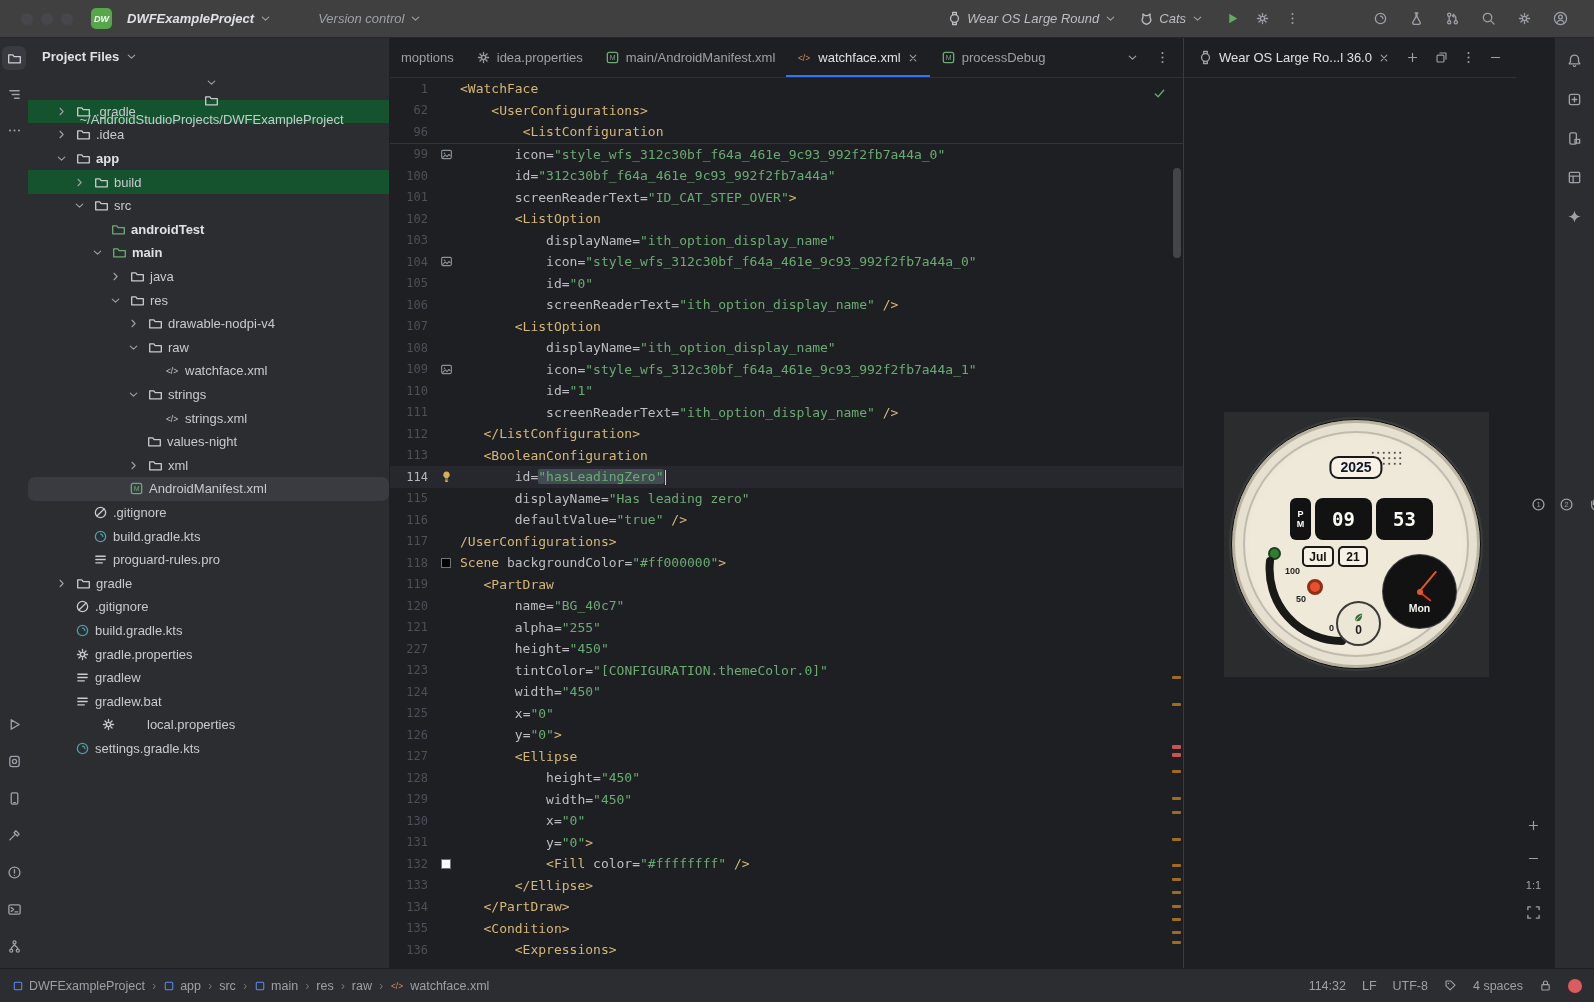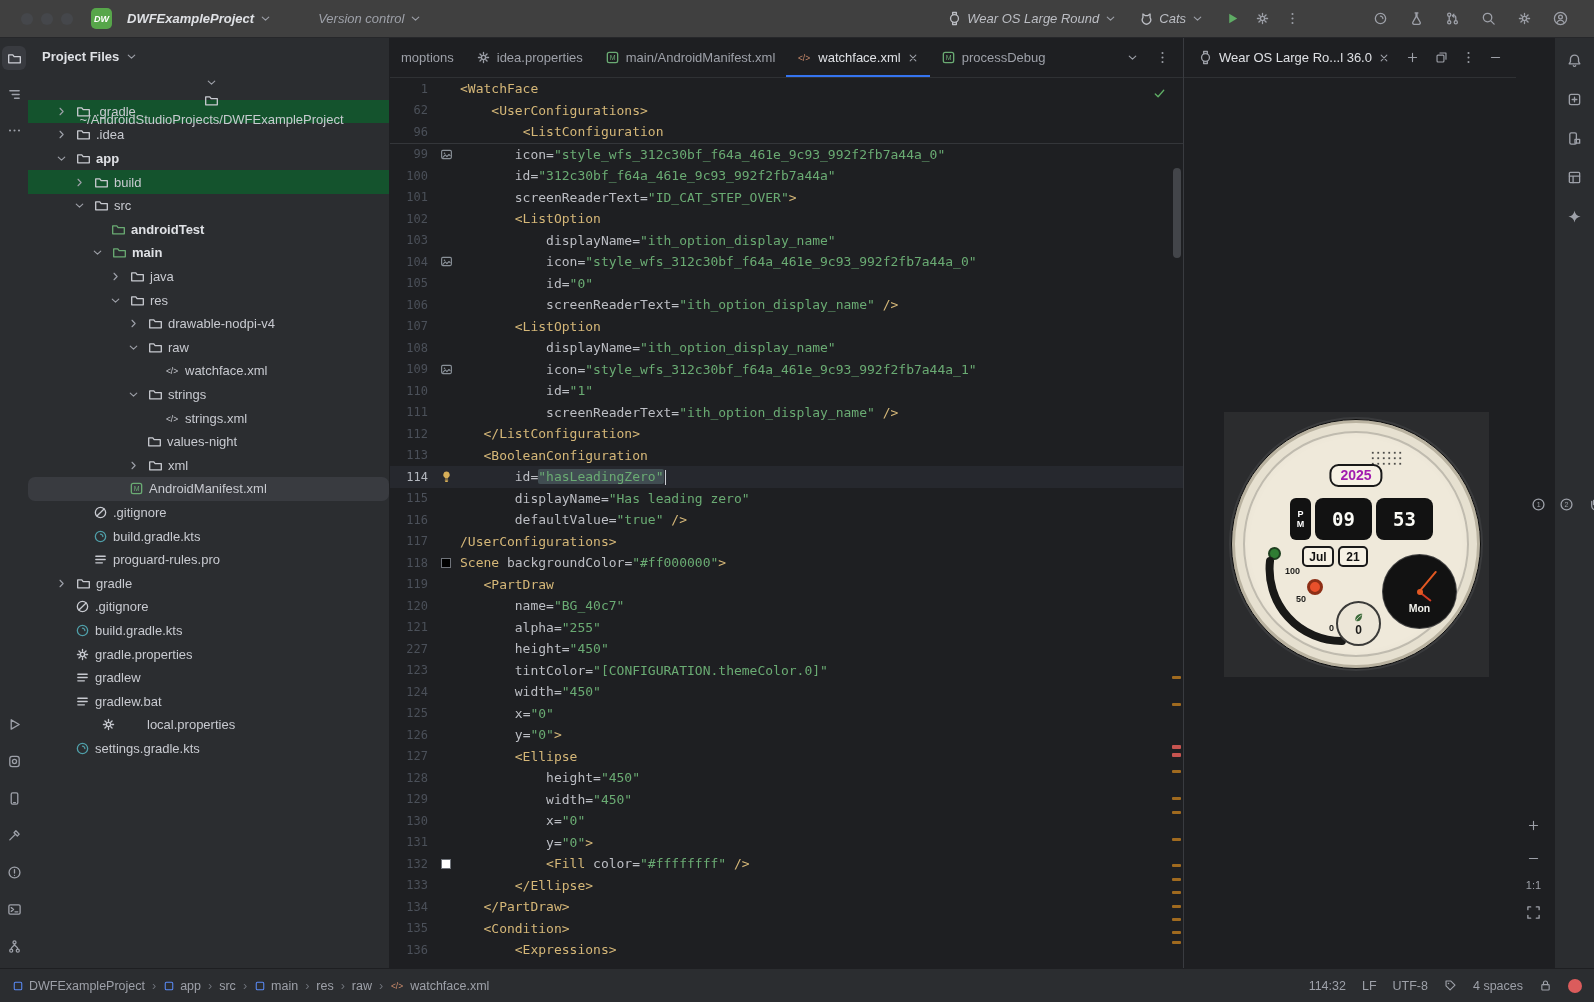--- a/index.html
+++ b/index.html
@@ -80,21 +80,21 @@
   .dev-tab .ic{color:#9da0a8;}
   .dev-header .spacer{flex:1;}
   .dev-toolbar{flex:none;padding:7px 10px 4px;display:flex;align-items:center;gap:3px;}
   .dev-toolbar2{flex:none;padding:2px 10px 8px;display:flex;align-items:center;gap:3px;}
   .dbtn{width:25px;height:24px;border-radius:5px;display:flex;align-items:center;justify-content:center;color:#9da0a8;}
   .dev-toolbar .spacer{flex:1;}
 
   .watchsquare{position:absolute;left:40px;top:374px;width:265px;height:265px;background:#2b2c2e;}
   .watch{position:absolute;left:7px;top:7px;width:250px;height:250px;border-radius:50%;background:#efe9da;border:1px solid #0d0d0d;box-shadow:0 0 0 2px #3a3b3d, inset 0 0 0 3px #b9b2a0, inset 0 0 0 11px #e6e0d0, inset 0 0 0 13px rgba(0,0,0,.18), inset 0 0 18px rgba(0,0,0,.2);}
   .w-dots{position:absolute;left:138px;top:30px;width:32px;height:17px;background-image:radial-gradient(#3c3c3a 1.2px,transparent 1.4px);background-size:5.5px 5.5px;opacity:.9;}
-  .w-year{position:absolute;left:50%;top:44px;transform:translateX(-50%);background:#f6f1e4;border:2.5px solid #191919;border-radius:9px;padding:0 9px;font-weight:bold;font-size:14px;color:#a21caf;line-height:19px;}
+  .w-year{position:absolute;left:50%;top:36px;transform:translateX(-50%);background:#f6f1e4;border:2.5px solid #191919;border-radius:9px;padding:0 9px;font-weight:bold;font-size:14px;color:#0f172a;line-height:19px;}
   .w-time{position:absolute;left:58px;top:78px;display:flex;gap:4px;align-items:stretch;height:42px;}
   .w-ampm{width:21px;background:#121212;border-radius:6px;color:#fff;font-size:9px;font-weight:bold;display:flex;flex-direction:column;align-items:center;justify-content:center;line-height:10px;}
   .w-dig{width:57px;background:#121212;border-radius:8px;color:#fbfbf6;font-family:"DejaVu Sans Mono",monospace;font-weight:bold;font-size:19px;display:flex;align-items:center;justify-content:center;}
   .w-green{position:absolute;left:36px;top:127px;width:13px;height:13px;border-radius:50%;background:#2f7d33;border:2px solid #1e3f20;}
   .w-box{position:absolute;background:#f6f1e4;border:2px solid #191919;border-radius:5px;color:#111;font-weight:bold;font-size:12px;display:flex;align-items:center;justify-content:center;}
   .w-jul{left:70px;top:126px;width:32px;height:21px;}
   .w-day{left:106px;top:126px;width:30px;height:21px;}
   .w-sub{position:absolute;left:150px;top:134px;width:75px;height:75px;border-radius:50%;background:#121212;border:1px solid rgba(255,255,255,.2);}
   .w-sub .mon{position:absolute;left:0;right:0;top:47px;text-align:center;color:#f2f2ec;font-size:10.5px;font-weight:bold;}
   .hand{position:absolute;left:calc(50% - 1.2px);background:#e25822;width:2.4px;transform-origin:50% 100%;border-radius:2px;}

